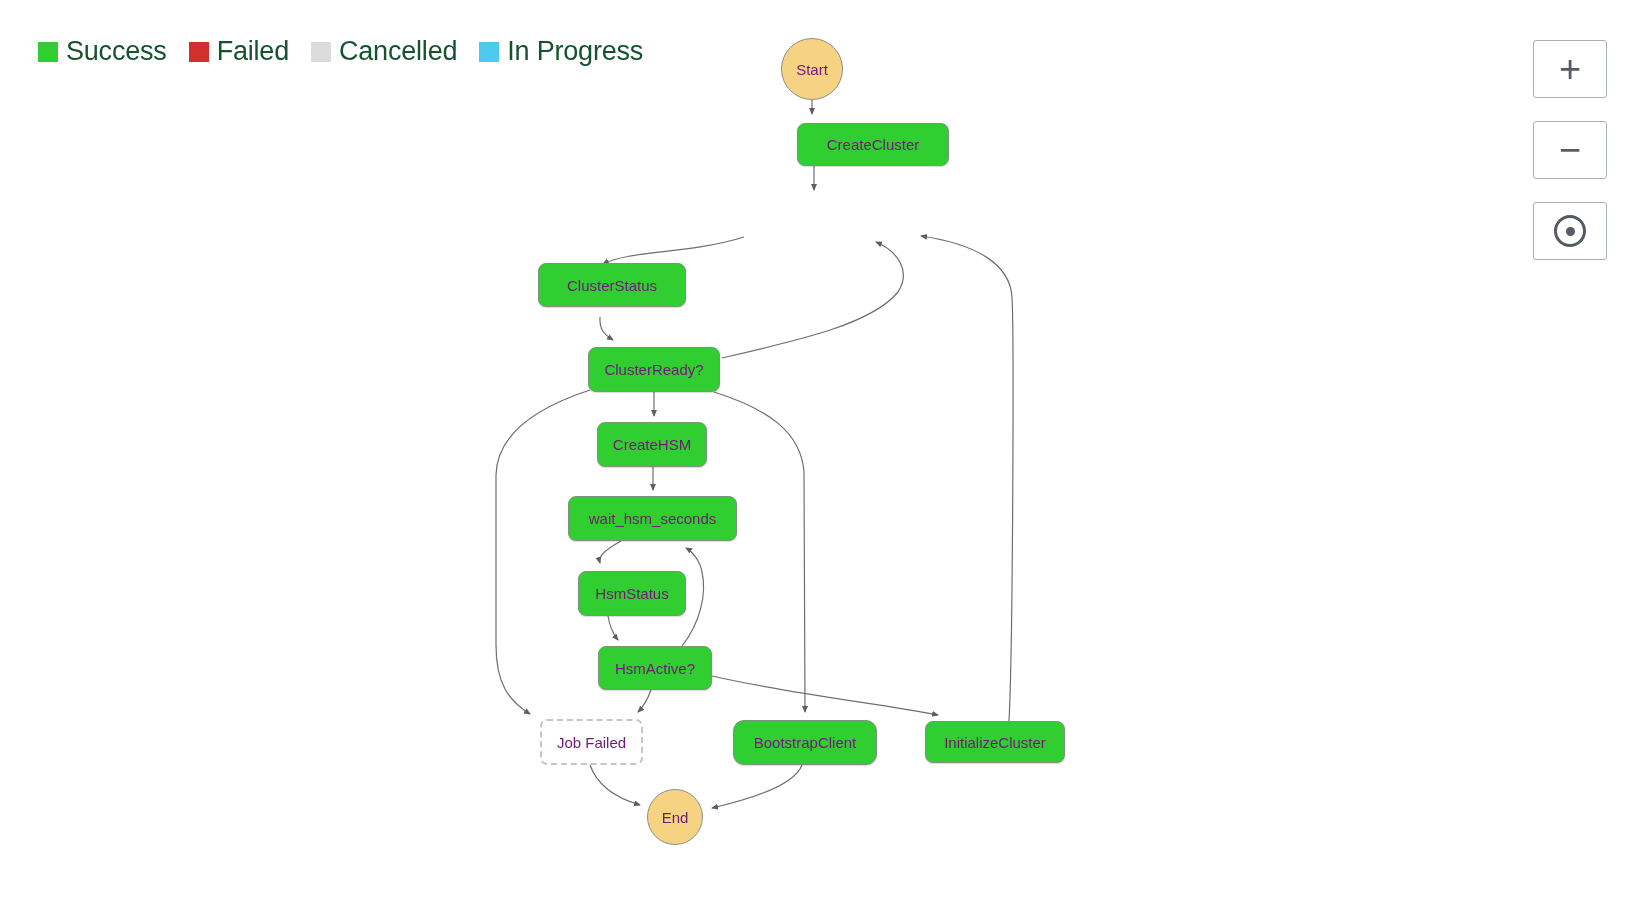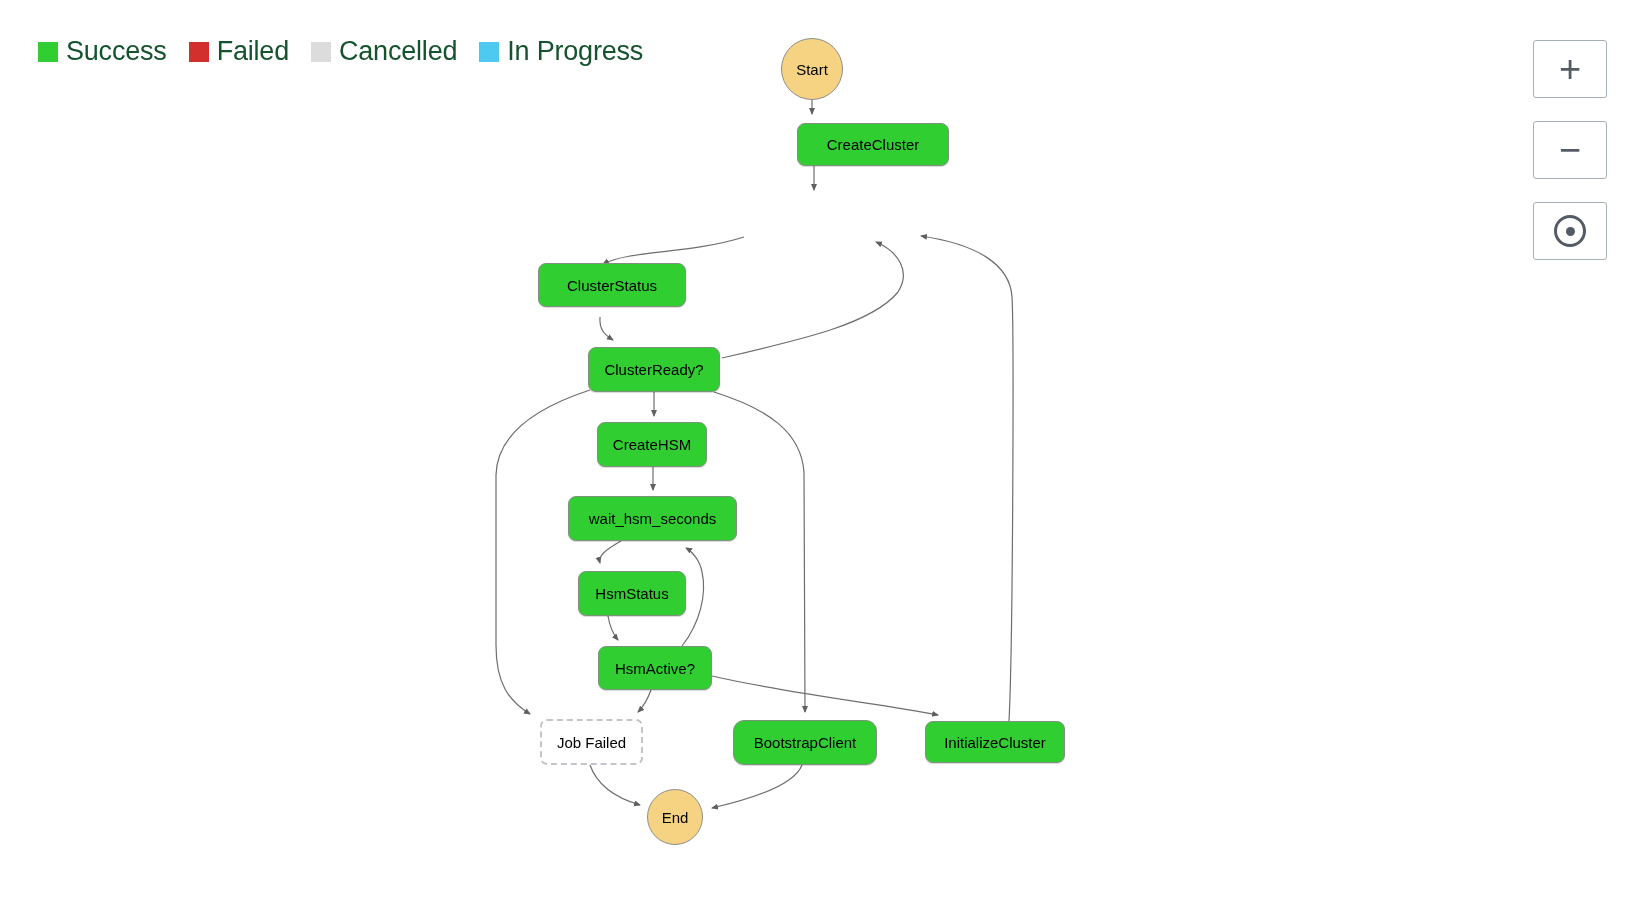--- a/index.html
+++ b/index.html
@@ -24,21 +24,21 @@
   .legend-label{font-size:27px;letter-spacing:-0.2px;color:#14532d;}
 
   
   .graph{position:absolute;left:0;top:0;width:1648px;height:902px;}
   svg.edges{position:absolute;left:0;top:0;z-index:0;}
 
   .node{
     position:absolute;z-index:2;
     display:flex;align-items:center;justify-content:center;
     box-sizing:border-box;
-    font-size:15px;color:#000000;
+    font-size:15px;color:#701a75;
     background:#31ce32;
     border:1px solid #7f917f;
     border-radius:8px;
     box-shadow:0 1px 1px rgba(0,0,0,0.15);
     cursor:pointer;
   }
   .node-terminal{
     border-radius:50%;
     background:#f6d382;
     border:1px solid #8e8e8e;

